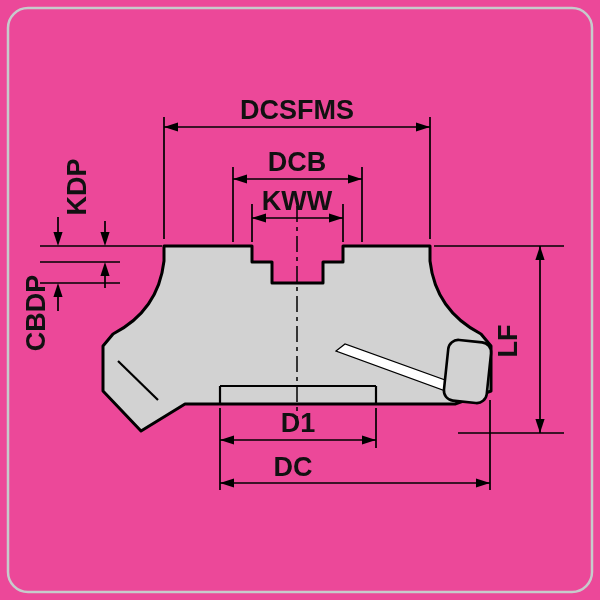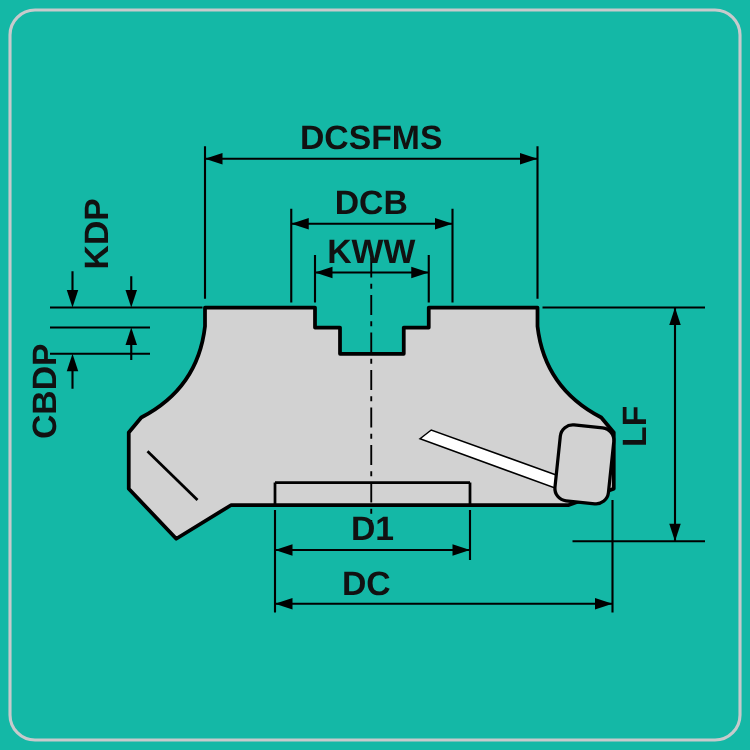--- a/index.html
+++ b/index.html
@@ -7,21 +7,21 @@
     padding: 0;
     background: #ffffff;
     width: 600px;
     height: 600px;
     overflow: hidden;
   }
   #canvas {
     width: 600px;
     height: 600px;
     position: relative;
-    background: #14b8a6;
+    background: #ec4899;
   }
   svg { display: block; }
   .lbl {
     font-family: "Liberation Sans", sans-serif;
     font-size: 27px;
     font-weight: 600;
     fill: #111111;
   }
   .dim { stroke: #000000; stroke-width: 1.7; fill: none; }
   .ref { stroke: #000000; stroke-width: 1.7; fill: none; }

